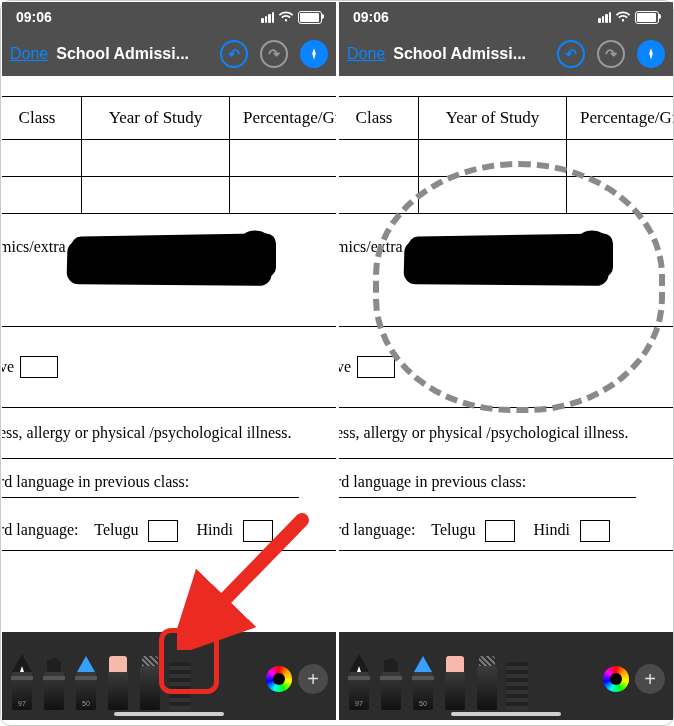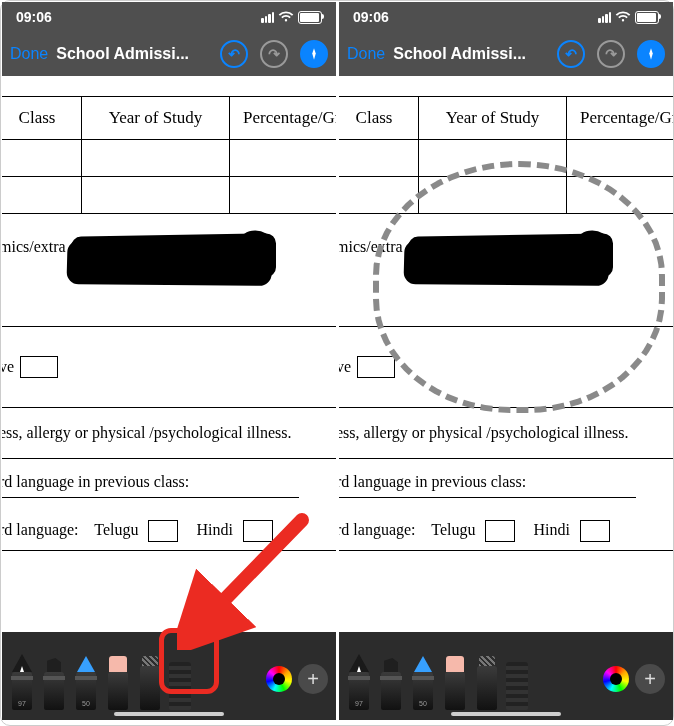--- a/index.html
+++ b/index.html
@@ -69,21 +69,21 @@
   
   .navbar {
     height: 44px;
     background: #4f4f4f;
     display: flex;
     align-items: center;
     padding: 0 8px;
     color: #fff;
     font-size: 16px;
   }
-  .done { color: #0a84ff; font-size: 16px; margin-right: 8px; }
+  .done { color: #0a84ff; font-size: 16px; margin-right: 8px; text-decoration: underline; }
   .title { color: #fff; font-weight: 600; flex: 0 0 auto; max-width:140px; white-space:nowrap; overflow:hidden; text-overflow:ellipsis;}
   .nav-spacer { flex: 1; }
   .circ-btn {
     width: 24px; height: 24px; border-radius: 50%;
     display: inline-flex; align-items: center; justify-content: center;
     margin-left: 12px;
   }
   .circ-blue { border: 2px solid #0a84ff; color:#0a84ff;}
   .circ-grey { border: 2px solid #9a9a9a; color:#9a9a9a;}
   .circ-fill-blue { background:#0a84ff; border: 2px solid #0a84ff; color:#fff;}

